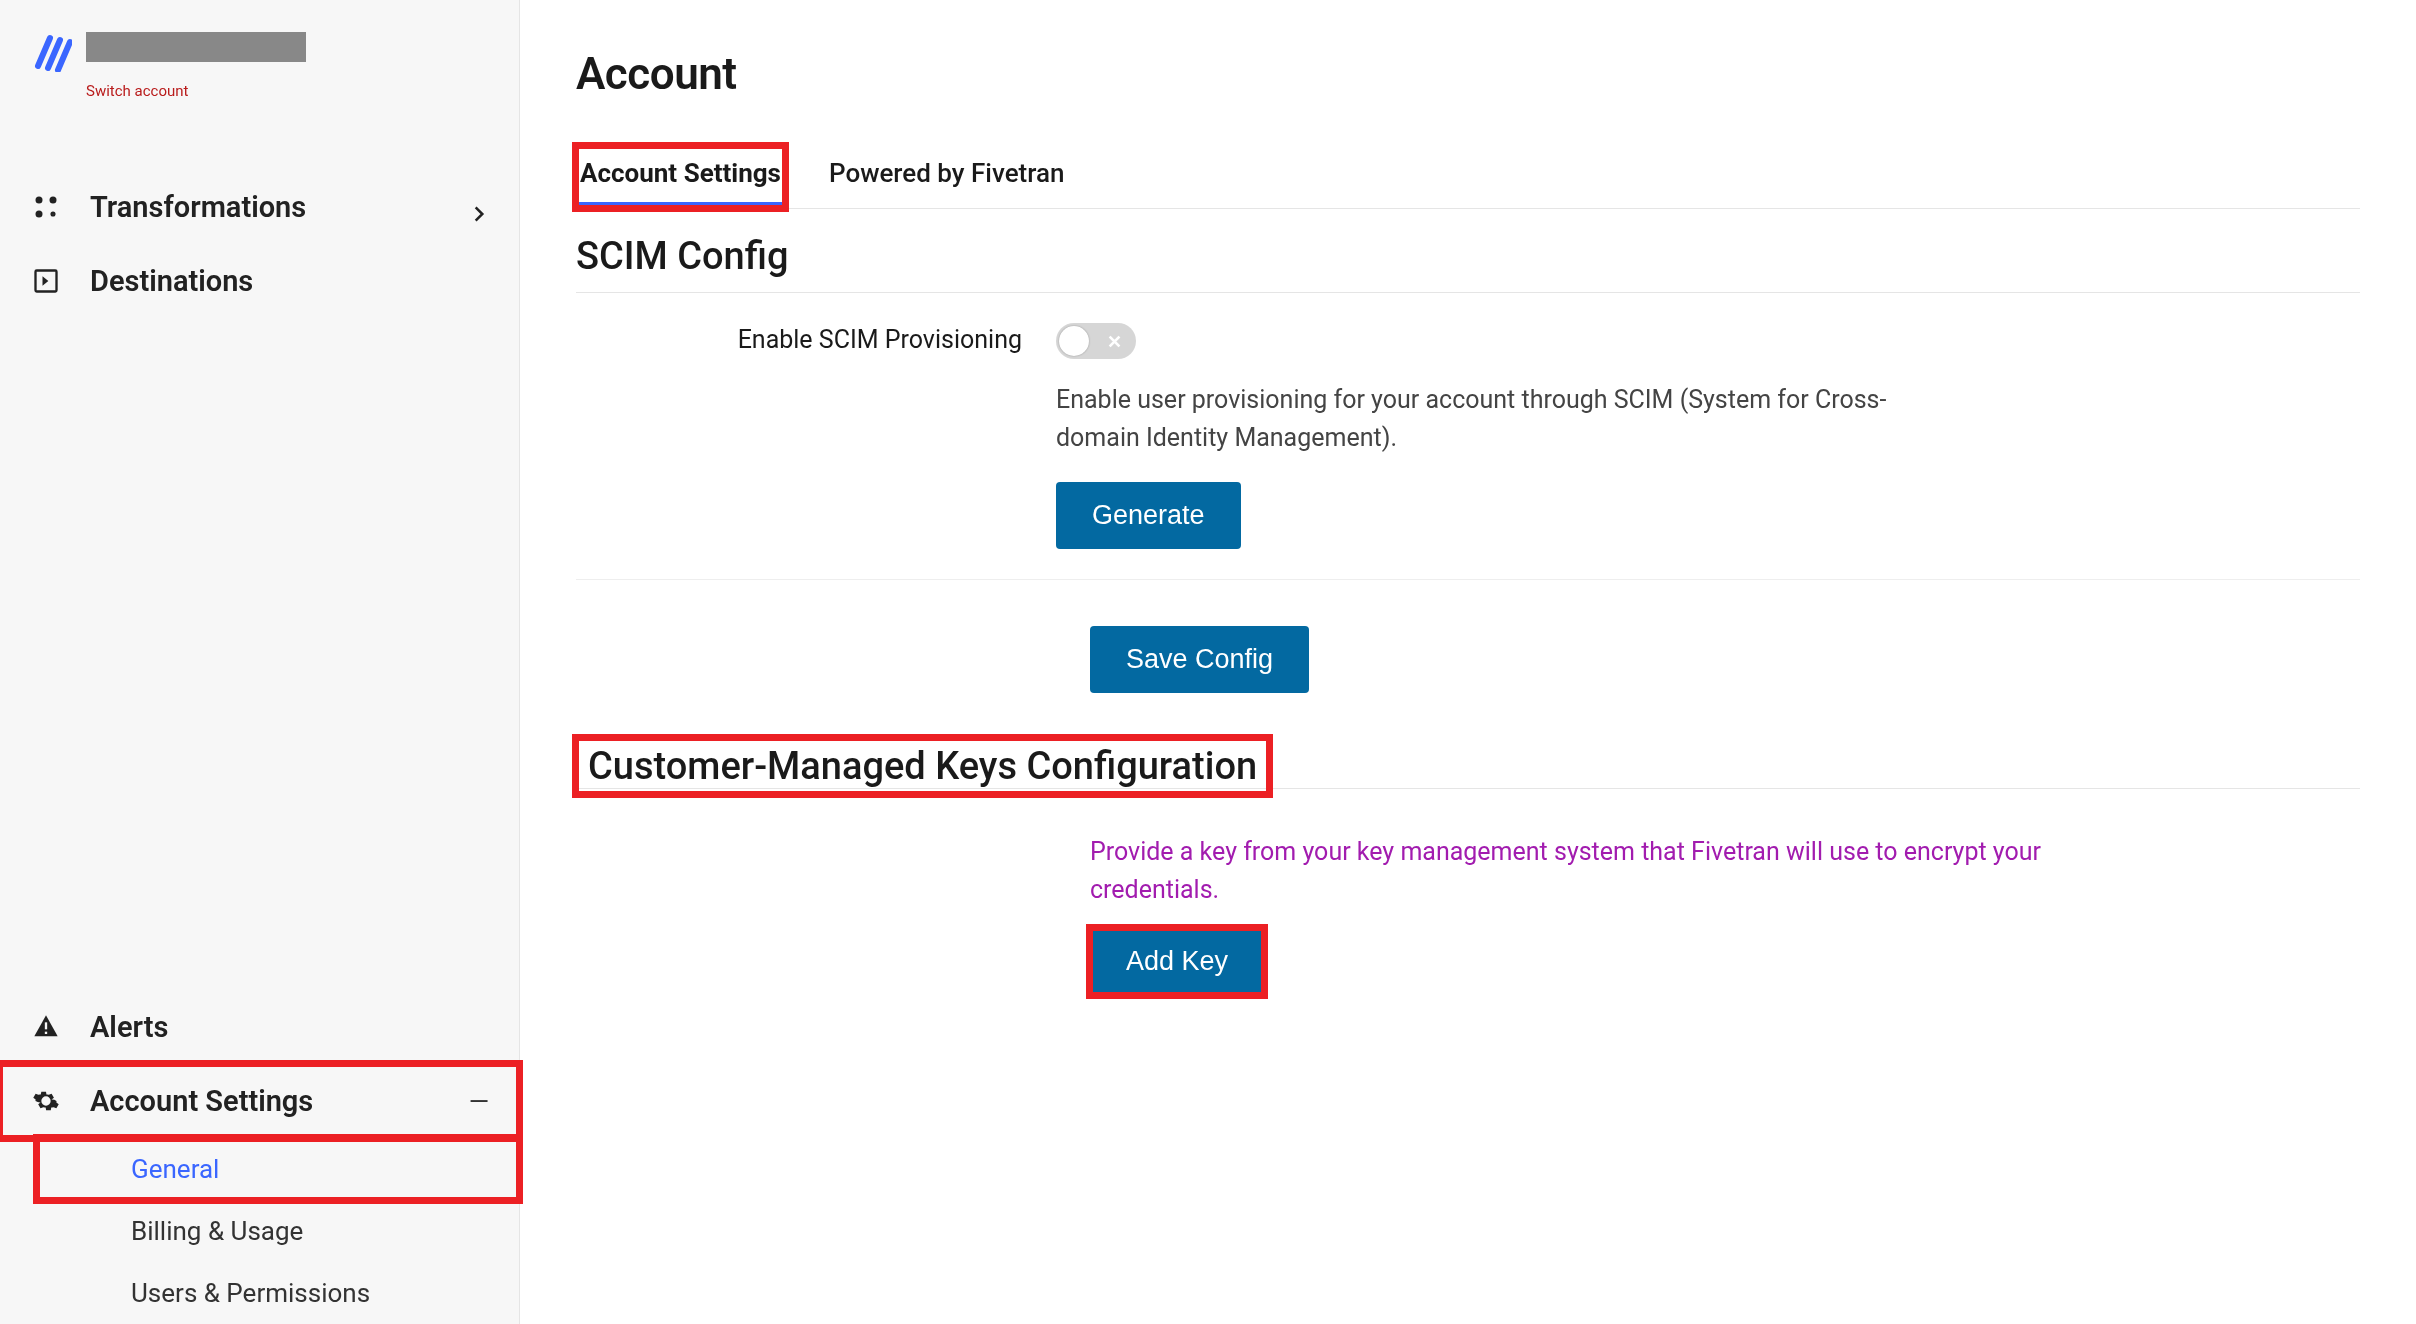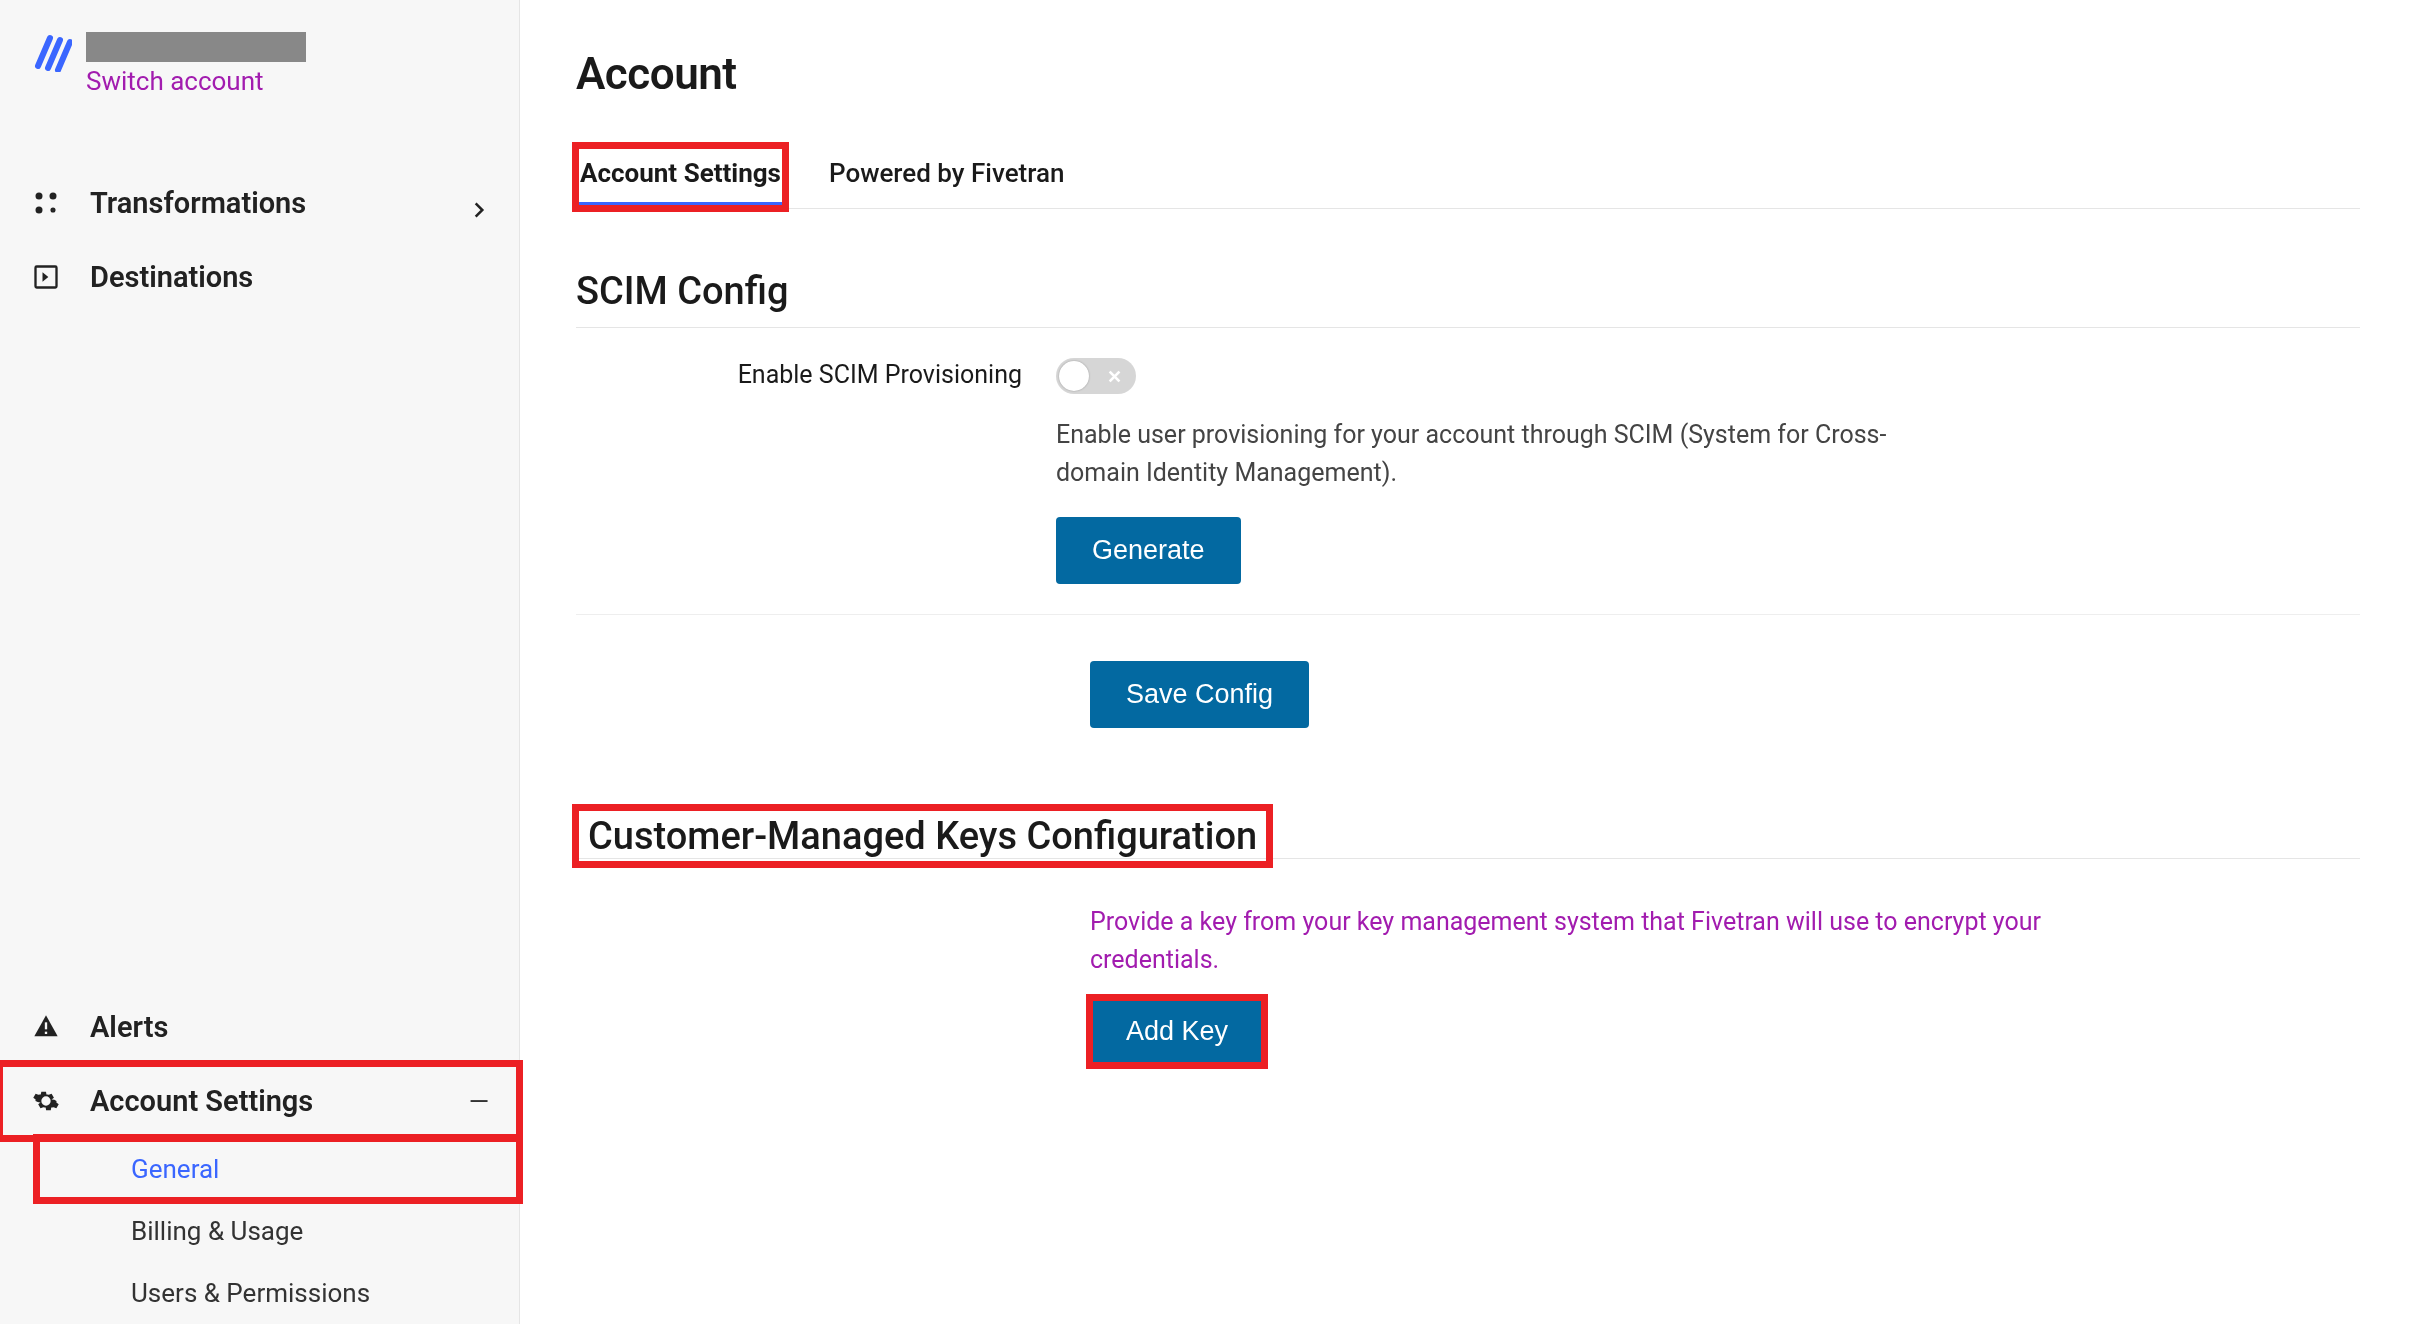--- a/index.html
+++ b/index.html
@@ -30,23 +30,23 @@
   width: 40px;
   height: 40px;
   flex-shrink: 0;
 }
 .brand-name {
   width: 220px;
   height: 30px;
   background: #888;
 }
 .switch-acct {
-  font-size: 26px;
-  color: #a21caf;
-  margin-top: 4px;
+  font-size: 15px;
+  color: #b91c1c;
+  margin-top: 20px;
 }
 .brand-text { display: flex; flex-direction: column; }
 .nav { margin-top: 50px; }
 .nav-item {
   display: flex;
   align-items: center;
   padding: 20px 30px;
   font-size: 29px;
   font-weight: 600;
   color: #222;
@@ -91,21 +91,21 @@
   font-size: 26px;
   padding: 12px 4px 14px 4px;
   cursor: pointer;
   font-weight: 500;
 }
 .tab.active {
   font-weight: 700;
   border-bottom: 6px solid #3a66ff;
 }
 .section {
-  margin-top: 60px;
+  margin-top: 25px;
 }
 .section-title {
   font-size: 38px;
   font-weight: 500;
   padding-bottom: 14px;
   border-bottom: 1px solid #e5e5e5;
 }
 .form-row {
   display: flex;
   align-items: flex-start;

